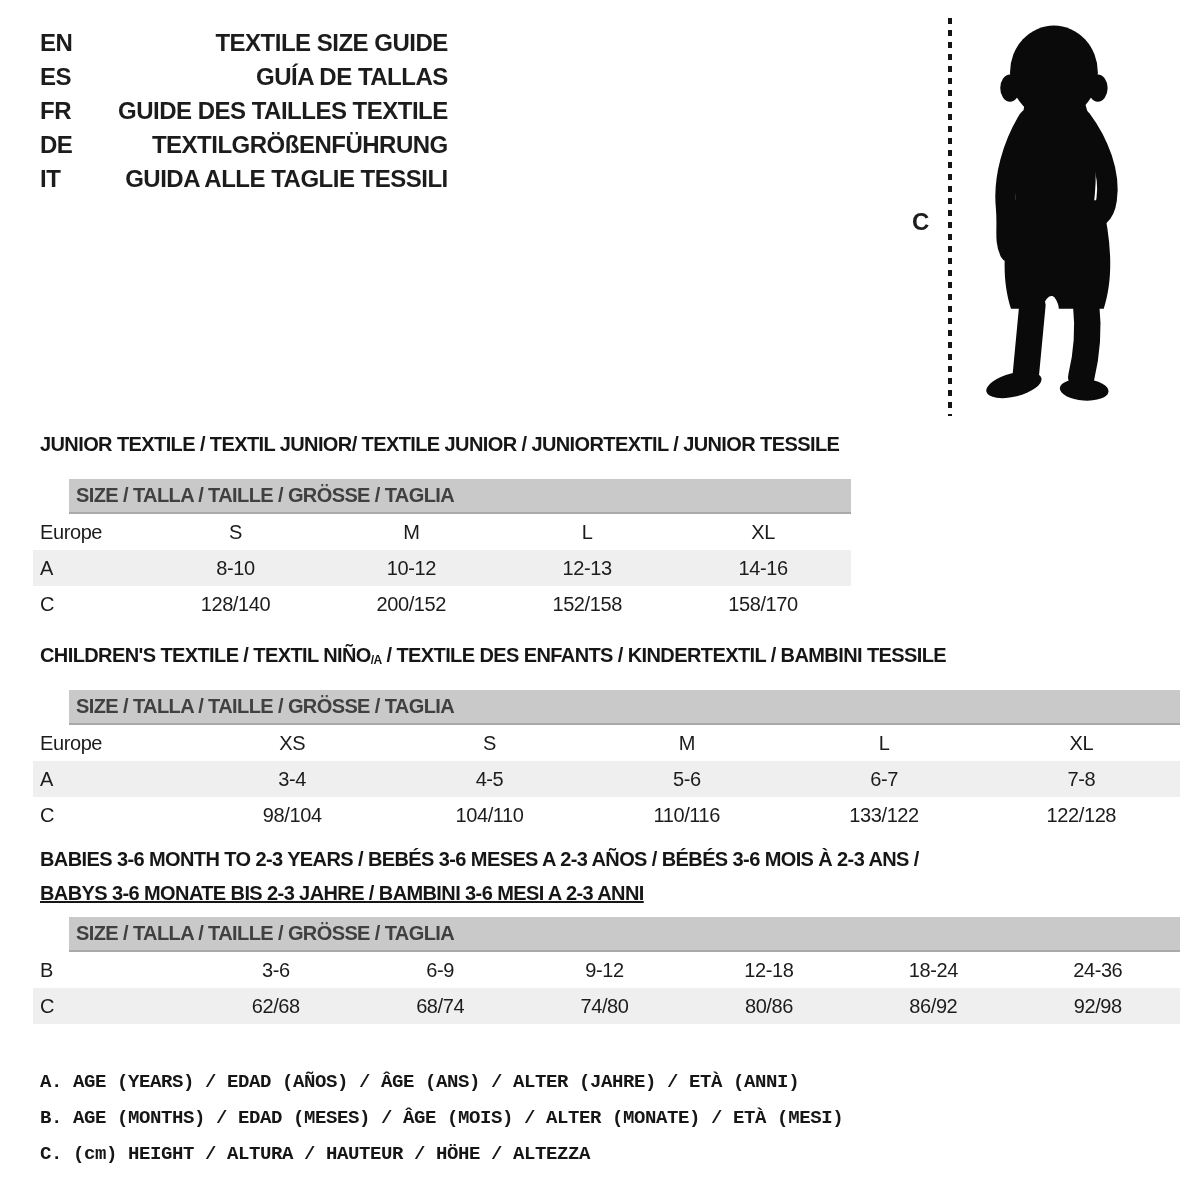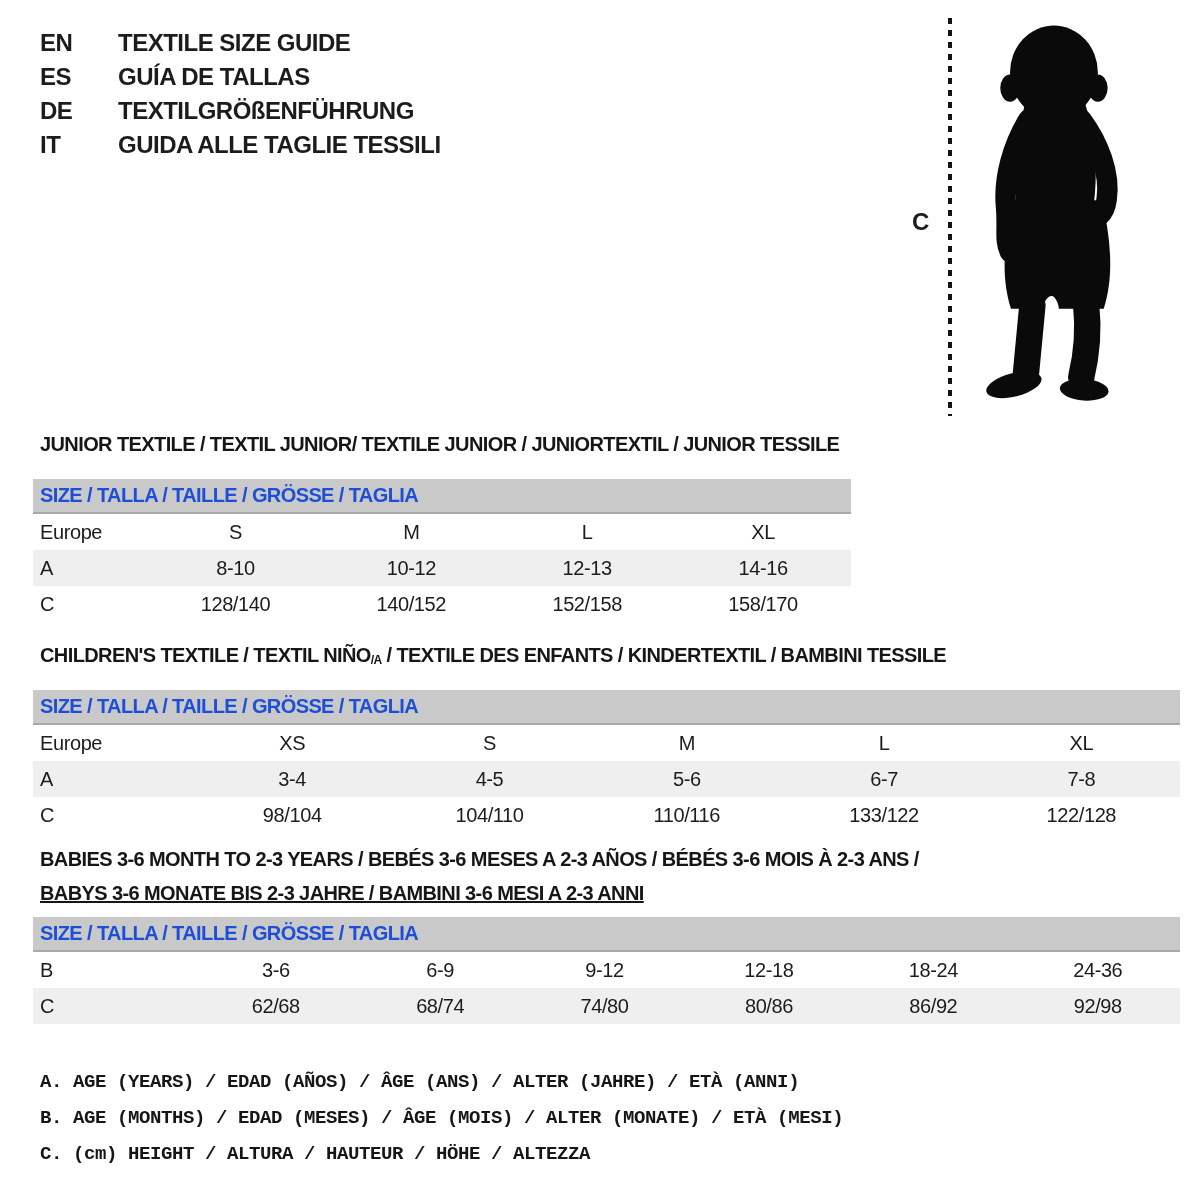--- a/index.html
+++ b/index.html
@@ -3,21 +3,21 @@
 <meta charset="utf-8">
 <style>
   html, body { margin:0; padding:0; background:#ffffff; }
   .page {
     position:relative; width:1200px; height:1200px; background:#ffffff;
     font-family:"Liberation Sans", sans-serif; color:#1c1c1c; overflow:hidden;
     -webkit-font-smoothing:antialiased;
   }
   
   .lang-block { position:absolute; left:40px; top:26px; }
-  .lang-row { display:flex; height:34px; align-items:center; }
+  .lang-row { display:flex; height:34px; align-items:center;justify-content:space-between; }
   .lang-code { width:78px; font-weight:700; font-size:24px; letter-spacing:-0.5px; }
   .lang-title { font-weight:700; font-size:24px; letter-spacing:-0.5px; white-space:nowrap; }
 
   
   .figure-block { position:absolute; left:898px; top:12px; width:280px; height:410px; }
   .c-label { position:absolute; left:14px; top:196px; font-size:24px; font-weight:700; }
   .dash-line {
     position:absolute; left:50px; top:6px; width:4px; height:398px;
     background:repeating-linear-gradient(to bottom, #141414 0px, #141414 6px, transparent 6px, transparent 12px);
   }
@@ -27,21 +27,21 @@
   .sec { position:absolute; left:33px; }
   .sec-title {
     margin:0 0 0 7px; font-size:20px; font-weight:700; letter-spacing:-0.6px;
     white-space:nowrap; color:#161616;
   }
   .sec-title .subsz { font-size:0.6em; position:relative; top:2px; }
   .sec-title.line2 { margin-top:11px;text-decoration:underline; }
   .size-bar {
     background:#c9c9c9; border-bottom:2px solid #a9a9a9;
     height:33px; line-height:33px; padding-left:7px;
-    font-size:20px; font-weight:700; letter-spacing:-0.6px; color:#1d4ed8;
+    font-size:20px; font-weight:700; letter-spacing:-0.6px; color:#404040;margin-left:36px;
   }
   .size-table { width:100%; }
   table { border-collapse:collapse; table-layout:fixed; width:100%; }
   td {
     height:36px; text-align:center; font-size:20px; font-weight:400;
     letter-spacing:-0.4px; color:#1c1c1c; padding:0; overflow:hidden;
   }
   td.lbl { text-align:left; padding-left:7px; }
   tbody tr:nth-child(even) td { background:#efefef; }
   #junior-table-wrap  { margin-top:23px; }
@@ -62,20 +62,24 @@
 <div class="page">
 
   <div class="lang-block">
     <div class="lang-row">
       <span class="lang-code">EN</span>
       <span class="lang-title">TEXTILE SIZE GUIDE</span>
     </div>
     <div class="lang-row">
       <span class="lang-code">ES</span>
       <span class="lang-title">GUÍA DE TALLAS</span>
+    </div>
+    <div class="lang-row">
+      <span class="lang-code">FR</span>
+      <span class="lang-title">GUIDE DES TAILLES TEXTILE</span>
     </div>
     <div class="lang-row">
       <span class="lang-code">DE</span>
       <span class="lang-title">TEXTILGRÖßENFÜHRUNG</span>
     </div>
     <div class="lang-row">
       <span class="lang-code">IT</span>
       <span class="lang-title">GUIDA ALLE TAGLIE TESSILI</span>
     </div>
   </div>
@@ -124,21 +128,21 @@
           <tr>
             <td class="lbl">A</td>
             <td>8-10</td>
             <td>10-12</td>
             <td>12-13</td>
             <td>14-16</td>
           </tr>
           <tr>
             <td class="lbl">C</td>
             <td>128/140</td>
-            <td>140/152</td>
+            <td>200/152</td>
             <td>152/158</td>
             <td>158/170</td>
           </tr>
         </tbody>
       </table>
     </div>
   </div>
 
   <div class="sec" style="top:644px; width:1147px;">
     <h2 class="sec-title"><span>CHILDREN'S TEXTILE / TEXTIL NIÑO</span><span class="subsz">/A</span><span> / TEXTILE DES ENFANTS / KINDERTEXTIL / BAMBINI TESSILE</span></h2>

